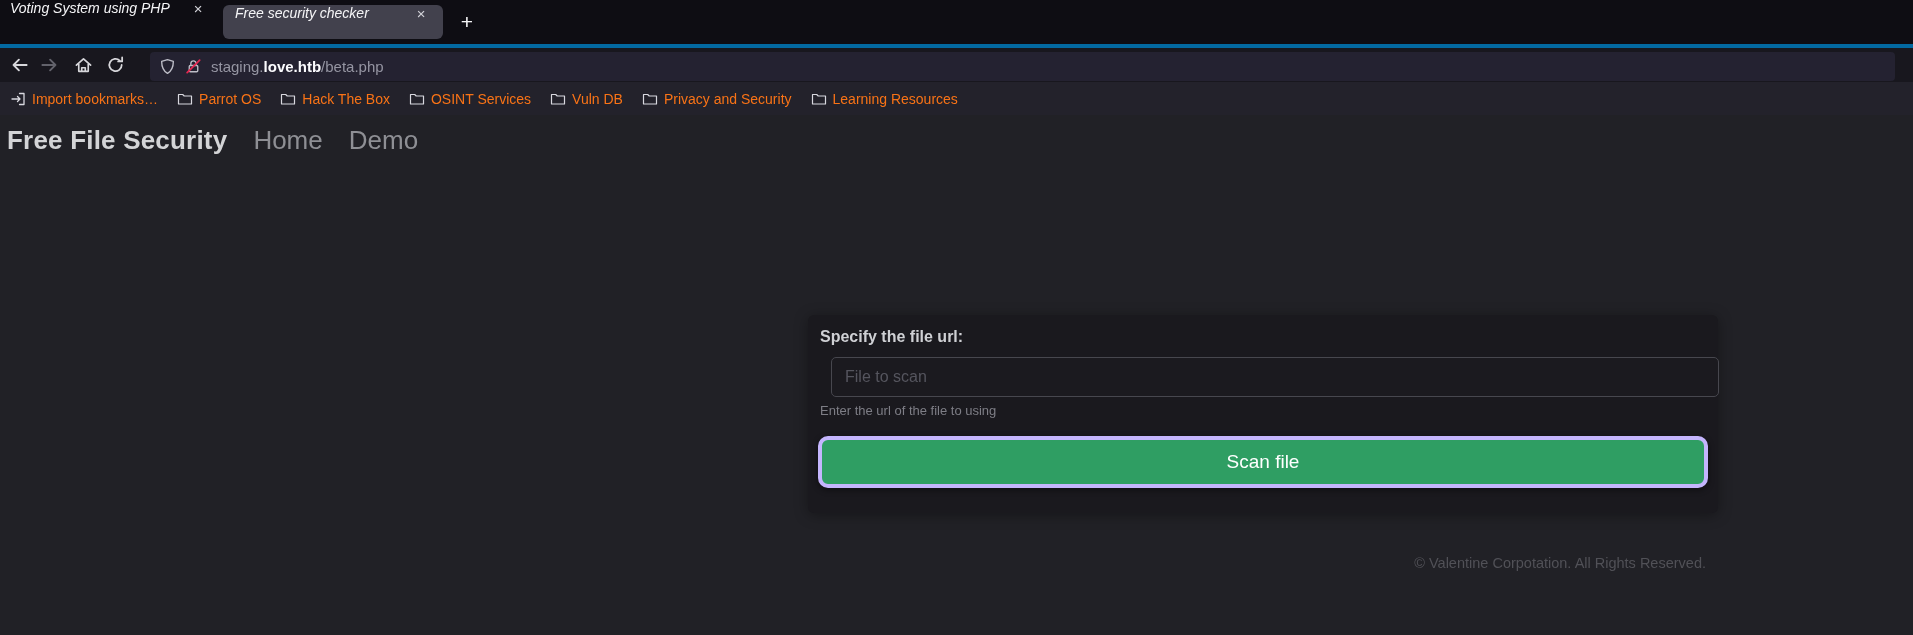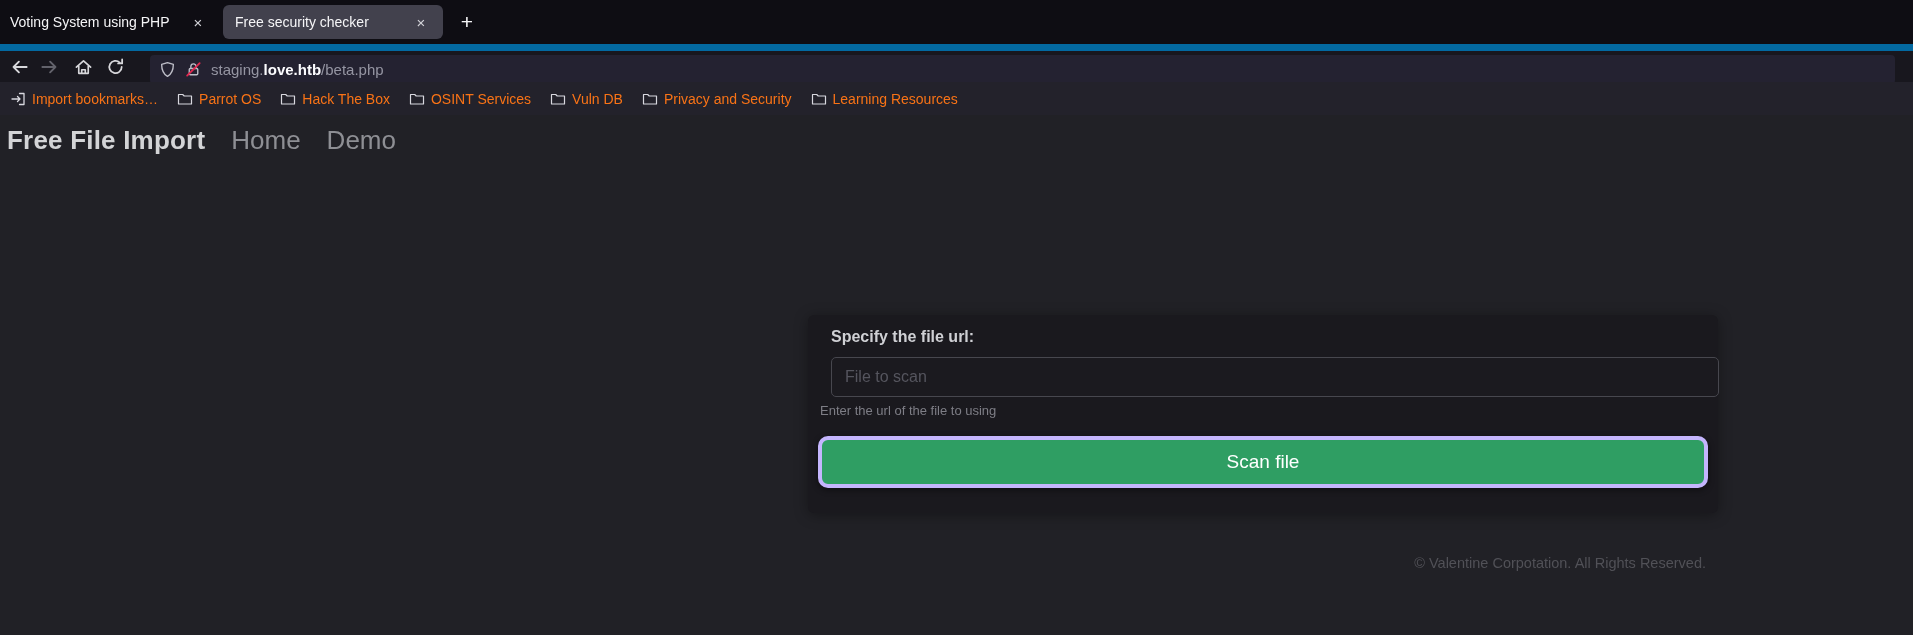--- a/index.html
+++ b/index.html
@@ -2,32 +2,32 @@
 <html style="--accent_green: #2f9e63; --insecure_slash_red: #e22850; --active_tab_bg: #42414d;"><head>
 <meta charset="utf-8">
 <style>
   * { margin:0; padding:0; box-sizing:border-box; }
   body { background:#000; font-family:"Liberation Sans", sans-serif; }
   .frame { position:relative; width:1913px; height:635px; overflow:hidden;
            background:#212126; font-family:"Liberation Sans", sans-serif; }
 
   
   .tabbar { position:absolute; left:0; top:0; width:100%; height:44px; background:#0e0d13; }
-  .tab { position:absolute; display:flex; align-items:center; color:#f5f5f7; font-size:14px; cursor:default; }
+  .tab { position:absolute; display:flex; align-items:flex-start; color:#f5f5f7; font-size:14px; cursor:default;font-style:italic; }
   .tab-inactive { left:0; top:0; width:218px; height:44px; padding:0 10px; }
   .tab-active { left:223px; top:5px; width:220px; height:34px; padding:0 12px;
                 background:var(--active_tab_bg,#42414d); border-radius:6px; }
   .tab-title { flex:1; white-space:nowrap; overflow:hidden; }
   .tab-close { width:20px; text-align:center; font-size:15px; color:#d4d4da; }
   .newtab-btn { position:absolute; left:452px; top:7px; width:30px; height:30px; display:flex;
                 align-items:center; justify-content:center; font-size:21px; color:#f5f5f7; border-radius:4px; }
 
   
   .navbar { position:absolute; left:0; top:44px; width:100%; height:38px;
-            background:#18171e; border-top:7px solid #0369a1; }
+            background:#18171e; border-top:4px solid #0369a1; }
   .nav-icon { position:absolute; top:50%; transform:translateY(-50%); width:19px; height:19px; color:#d7d7db; }
   .nav-icon svg { width:100%; height:100%; display:block; }
   .icon-back { left:10px; }
   .icon-forward { left:40px; color:#62626b; }
   .icon-home { left:74px; }
   .icon-reload { left:106px; }
   .urlbar { position:absolute; left:150px; right:18px; top:4px; height:29px; background:#242231;
             border-radius:4px; display:flex; align-items:center; padding:0 9px; }
   .urlbar .u-icon { width:17px; height:17px; color:#bdbdc7; margin-right:9px; flex:0 0 auto; }
   .urlbar .u-icon svg { width:100%; height:100%; display:block; }
@@ -44,21 +44,21 @@
 
   
   .page { position:absolute; left:0; top:115px; width:100%; height:520px; background:#212126; }
   .page-header { position:absolute; left:7px; top:10px; display:flex; align-items:center; }
   .brand { font-size:26px; font-weight:bold; color:#d3d4d6; letter-spacing:0.2px; }
   .site-nav { display:flex; margin-left:26px; gap:26px; }
   .site-link { font-size:26px; color:#8e8f94; cursor:pointer; }
 
   .scan-card { position:absolute; left:808px; top:200px; width:910px; height:198px;
                background:#1a191e; border-radius:6px; box-shadow:0 2px 14px rgba(0,0,0,0.35); }
-  .form-label { position:absolute; left:12px; top:13px; font-size:16px; font-weight:bold; color:#cfd0d4;margin-left:11px; }
+  .form-label { position:absolute; left:12px; top:13px; font-size:16px; font-weight:bold; color:#cfd0d4; }
   .scan-input { position:absolute; left:11px; top:42px; width:888px; height:40px;
                 background:#1b1a1f; border:1px solid #47474e; border-radius:5px;
                 color:#dddde2; padding:0 13px; font-size:16px; font-family:"Liberation Sans", sans-serif; outline:none;margin-left:12px; }
   .scan-input::placeholder { color:#55555e; }
   .form-help { position:absolute; left:12px; top:88px; font-size:13px; color:#7e7e86; }
   .scan-btn { position:absolute; left:10px; top:121px; width:890px; height:52px;
               background:var(--accent_green,#2f9e63); border:4px solid #c4b5fd; border-radius:10px;
               color:#fff; font-size:19px; font-family:"Liberation Sans", sans-serif; cursor:pointer;
               box-shadow:0 2px 6px rgba(0,0,0,0.45); }
 
@@ -178,21 +178,21 @@
         <svg viewBox="0 0 16 16">
             <path d="M1.5 13V3.5h4.2L7.2 5h7.3v8z" fill="none" stroke="currentColor" stroke-width="1.2" stroke-linejoin="round"></path>
           </svg>
       </span>
       <span>Learning Resources</span>
     </div>
   </div>
 
   <div class="page">
     <div class="page-header">
-      <span class="brand">Free File Import</span>
+      <span class="brand">Free File Security</span>
       <span class="site-nav">
         <span class="site-link">Home</span>
         <span class="site-link">Demo</span>
       </span>
     </div>
 
     <div class="scan-card">
       <div class="form-label">Specify the file url:</div>
       <input class="scan-input" type="text" placeholder="File to scan" style="">
       <div class="form-help">Enter the url of the file to using</div>

